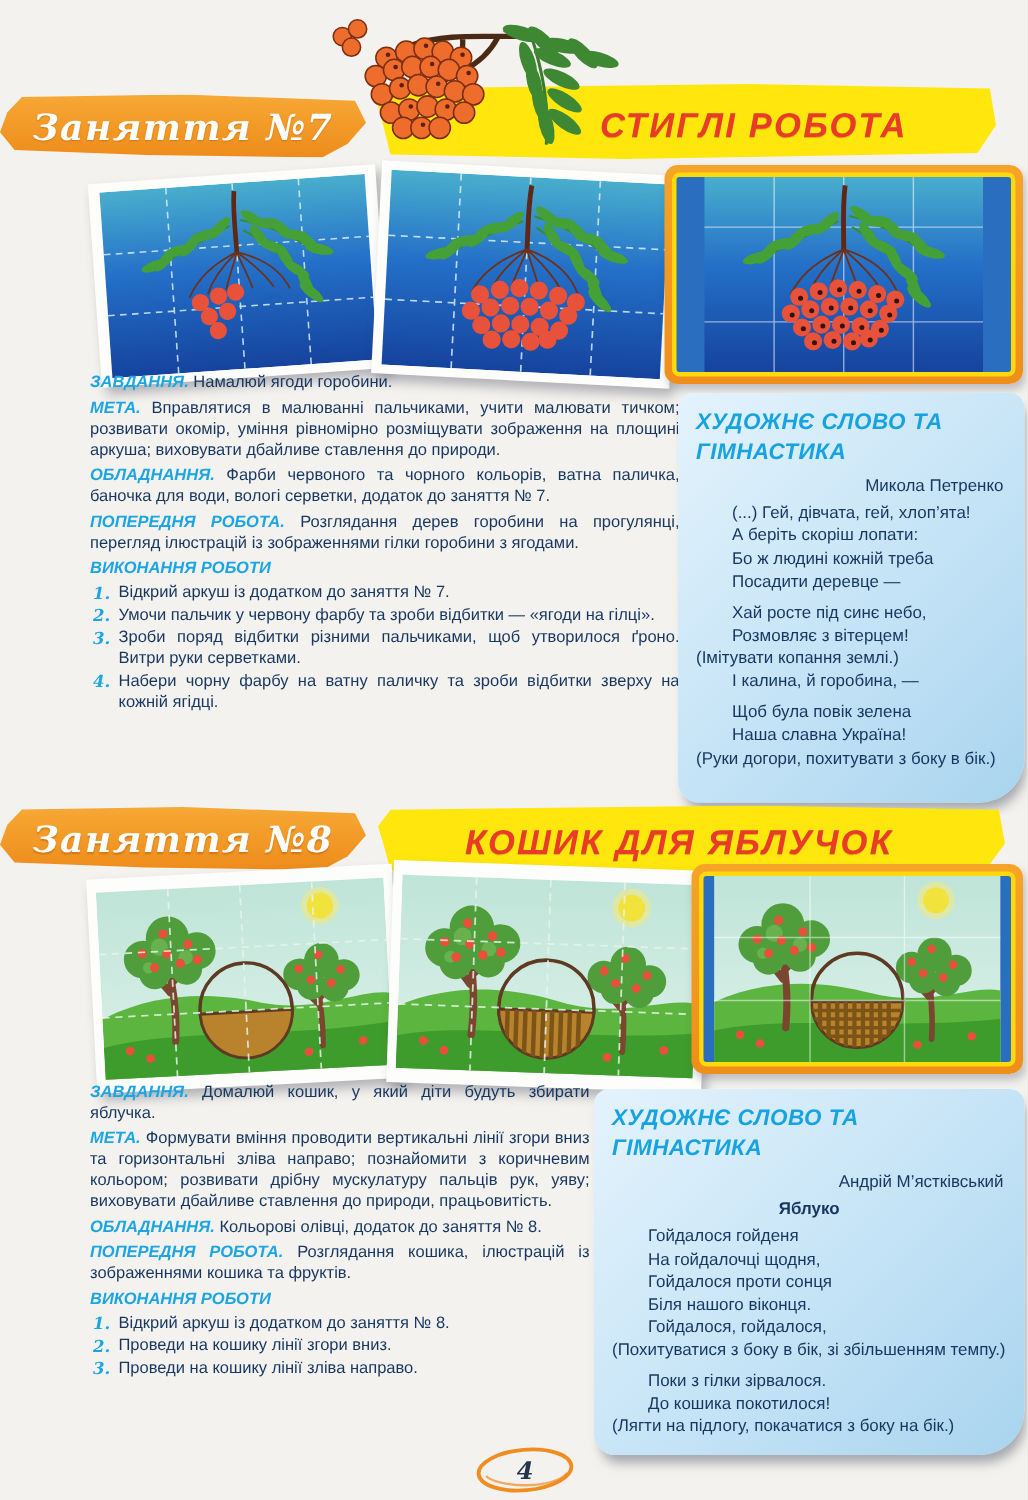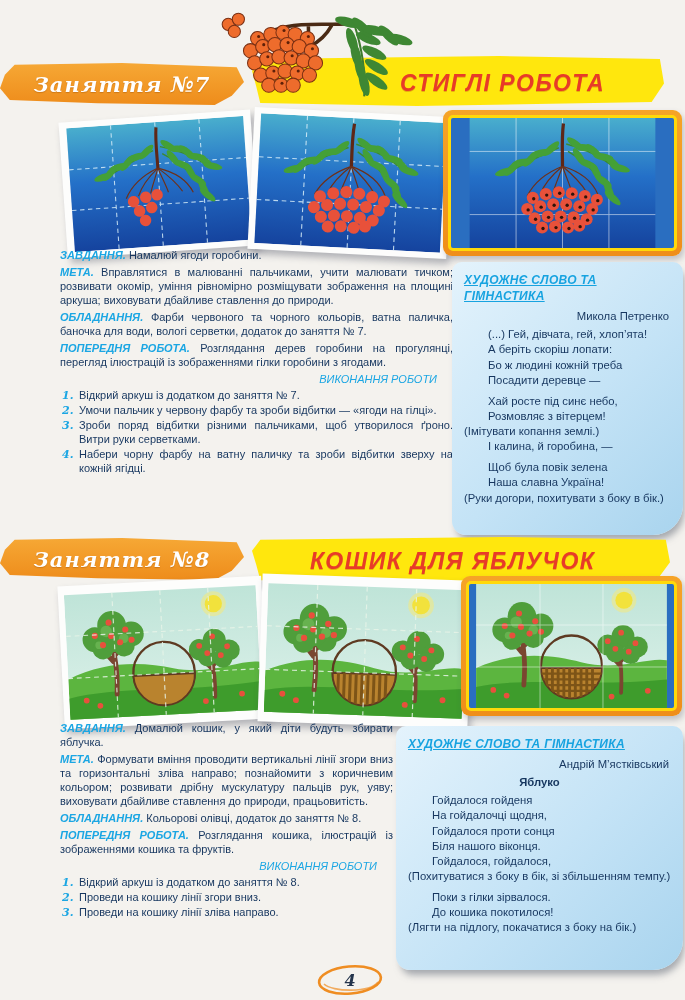--- a/index.html
+++ b/index.html
@@ -4,46 +4,46 @@
 <style>
   html,body{margin:0;padding:0;background:#e8e6e2;}
   #page{position:relative;width:685px;height:1000px;background:#f4f2ee;overflow:hidden;
         font-family:"Liberation Sans",sans-serif;color:#16365f;}
   
   .obanner{position:absolute;left:0;width:244px;height:42px;
     background:linear-gradient(180deg,#f6a835,#ee8c1b);
     clip-path:polygon(2% 28%,6% 4%,50% 0%,97% 10%,100% 45%,95% 78%,88% 100%,40% 96%,4% 88%,0% 60%);
     display:flex;align-items:center;justify-content:center;}
   .obanner span{color:#fff;font-family:"DejaVu Serif",serif;font-style:italic;font-weight:bold;
-    font-size:21px;letter-spacing:1px;text-shadow:0 1px 1px rgba(140,70,0,.35);}
+    font-size:24px;letter-spacing:1px;text-shadow:0 1px 1px rgba(140,70,0,.35);}
   .ybanner{position:absolute;background:#ffe70d;
     clip-path:polygon(0% 30%,2% 6%,60% 0%,99% 6%,100% 55%,97% 92%,40% 100%,2% 94%,1% 60%);}
   .ytitle{position:absolute;color:#e83b28;font-weight:800;font-style:italic;font-size:23px;
     letter-spacing:1.5px;white-space:nowrap;text-shadow:0 1px 0 rgba(160,20,10,.25);}
   
   .pcard{position:absolute;background:#fdfdfc;padding:6px;box-shadow:3px 5px 7px rgba(70,75,95,.38);}
   .pcard svg,.frame svg{display:block;width:100%;height:100%;}
   .frame{position:absolute;background:linear-gradient(180deg,#f6a427,#ef8e1a);border-radius:9px;
     padding:5px;box-shadow:2px 4px 6px rgba(70,75,95,.3);box-sizing:border-box;}
   .frame .inner{width:100%;height:100%;border:3px solid #ffd90a;border-radius:5px;
     overflow:hidden;box-sizing:border-box;background:#2a6ec0;}
   
   .textcol{position:absolute;font-size:11px;line-height:1.27;text-align:justify;}
   .textcol p{margin:0 0 3px;}
   .lab{color:#1ba6e3;font-weight:bold;font-style:italic;}
-  .steps-label{color:#1ba6e3;font-weight:normal;font-style:italic;margin:1px 16px 2px;text-align:right;}
+  .steps-label{color:#1ba6e3;font-weight:bold;font-style:italic;margin:1px 0 2px;text-align:left;}
   ol.steps{margin:0;padding:0;list-style:none;counter-reset:s;}
   ol.steps li{counter-increment:s;position:relative;padding-left:19px;margin-bottom:1px;}
   ol.steps li::before{content:counter(s) ".";position:absolute;left:2px;color:#1ba6e3;
     font-style:italic;font-weight:bold;font-family:"DejaVu Serif",serif;}
   
   .poembox{position:absolute;background:linear-gradient(135deg,#e4f3fc 0%,#c4e3f6 55%,#a9d4ee 100%);
     border-radius:10px 10px 30px 14px;padding:10px 12px 8px;box-sizing:border-box;
     box-shadow:3px 7px 7px -2px rgba(100,108,120,.55);font-size:11.3px;line-height:1.34;}
-  .pmheader{color:#17a3e0;font-weight:bold;font-style:italic;font-size:12px;letter-spacing:.3px;text-decoration:underline;}
+  .pmheader{color:#17a3e0;font-weight:bold;font-style:italic;font-size:15px;letter-spacing:.3px;}
   .pmauthor{text-align:right;margin:5px 2px 3px 0;}
   .pmtitle{text-align:center;font-weight:bold;margin:0 0 3px;}
   .pline{padding-left:24px;}
   .pdir{padding-left:0;}
   .gap{margin-top:6px;}
   
   #footer{position:absolute;left:312px;top:962px;width:76px;height:36px;}
   #pagenum{position:absolute;left:0;top:0;width:76px;height:36px;display:flex;align-items:center;
     justify-content:center;font-family:"DejaVu Serif",serif;font-style:italic;font-weight:bold;
     font-size:16px;color:#24344c;}

